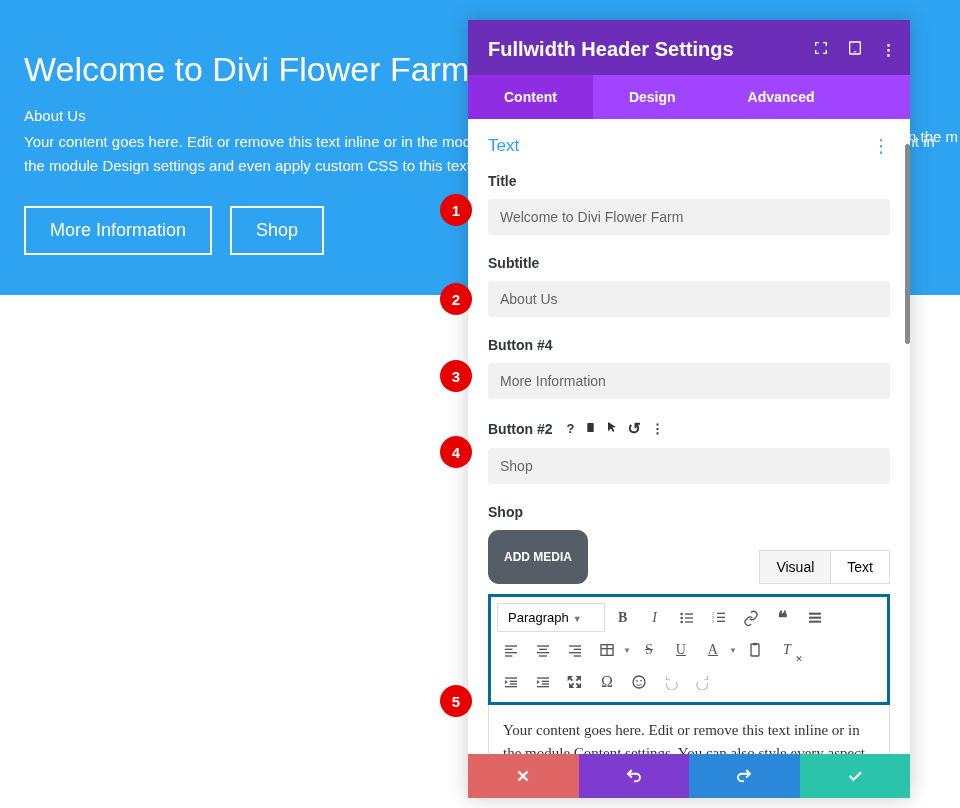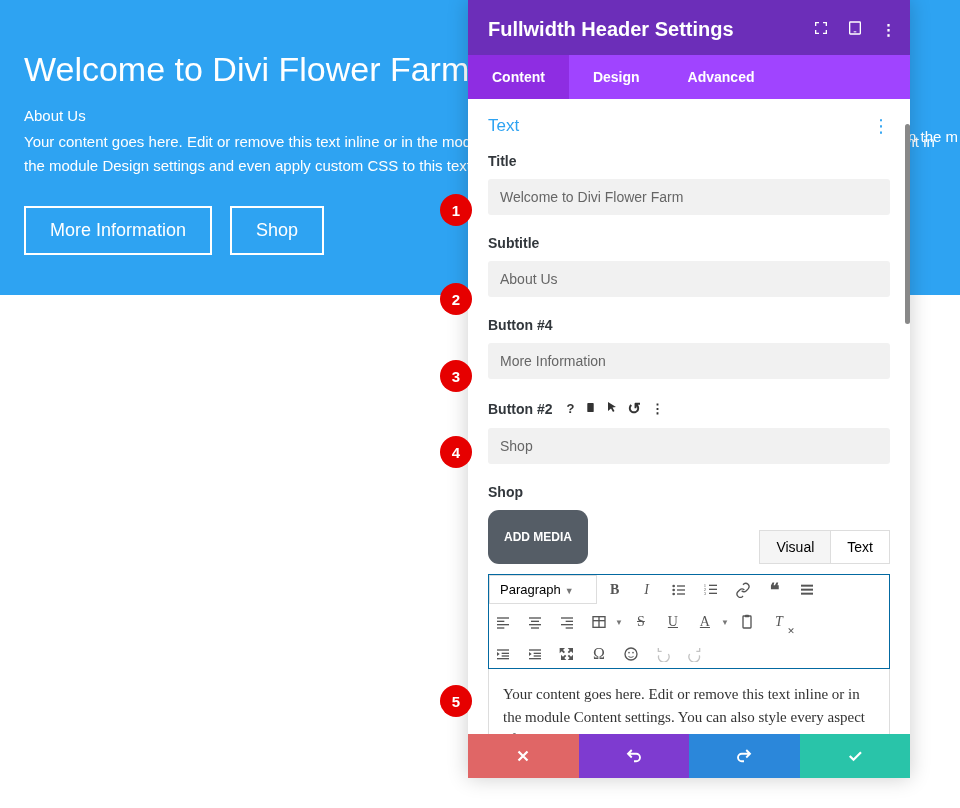--- a/index.html
+++ b/index.html
@@ -6,52 +6,52 @@
     body { font-family: -apple-system, BlinkMacSystemFont, "Segoe UI", Helvetica, Arial, sans-serif; background: #fff; width: 960px; height: 808px; position: relative; overflow: hidden; }
     
     .hero { background: #2ea3f2; color: #fff; padding: 50px 24px 40px 24px; position: relative; }
     .hero h1 { font-size: 34px; font-weight: 500; margin-bottom: 18px; }
     .hero .subtitle { font-size: 15px; margin-bottom: 6px; }
     .hero .body-text { font-size: 15px; line-height: 1.6; margin-bottom: 28px; }
     .hero-buttons { display: flex; gap: 18px; }
     .hero-btn { border: 2px solid #fff; background: transparent; color: #fff; padding: 12px 24px; font-size: 18px; cursor: pointer; }
     .bg-text-right { position: absolute; right: 2px; top: 128px; font-size: 15px; color: #fff; }
     
-    .panel { position: absolute; top: 0; left: 468px; width: 442px; height: 778px; background: #fff; box-shadow: 0 0 20px rgba(0,0,0,0.2); display: flex; flex-direction: column; }
+    .panel { position: absolute; top: 20px; left: 468px; width: 442px; height: 778px; background: #fff; box-shadow: 0 0 20px rgba(0,0,0,0.2); display: flex; flex-direction: column; }
     .panel-header { background: #6c2eb9; color: #fff; padding: 18px 20px 10px 20px; position: relative; }
     .panel-title { font-size: 20px; font-weight: 600; margin-bottom: 4px; }
     .panel-preset { font-size: 13px; opacity: 0.9; cursor: pointer; }
     .panel-preset::after { content: " ▾"; font-size: 10px; }
     .panel-header-icons { position: absolute; right: 14px; top: 20px; display: flex; gap: 18px; align-items: center; }
     .panel-header-icons span { cursor: pointer; font-size: 15px; }
     .header-icon-svg { width: 16px; height: 16px; fill: #fff; }
     
     .tabs { background: #a044ff; display: flex; }
-    .tab { color: #fff; padding: 14px 24px; font-size: 14px; font-weight: 600; cursor: pointer; }
+    .tab { color: #fff; padding: 14px 36px; font-size: 14px; font-weight: 600; cursor: pointer; }
     .tab.active { background: #8e2de2; }
     
     .panel-content { flex: 1; overflow-y: auto; padding: 16px 20px; position: relative; }
     
     .section-heading { color: #2ea3f2; font-size: 17px; font-weight: 400; margin-bottom: 16px; display: flex; justify-content: space-between; align-items: center; }
     .section-heading .dots { color: #2ea3f2; font-size: 18px; cursor: pointer; }
     
     .field-label { font-size: 14px; font-weight: 600; color: #32373c; margin-bottom: 10px; display: flex; align-items: center; gap: 8px; }
     .field-input { width: 100%; background: #f1f1f1; border: none; padding: 10px 12px; font-size: 14px; color: #666; margin-bottom: 20px; border-radius: 3px; }
     
     .label-icons { display: inline-flex; gap: 10px; margin-left: 6px; align-items: center; }
     .label-icons span { font-size: 13px; cursor: pointer; color: #333; font-weight: 700; }
     
     .add-media-row { display: flex; justify-content: space-between; align-items: flex-end; margin-bottom: 10px; }
     .add-media-btn { background: #555d66; color: #fff; border: none; padding: 20px 16px; font-size: 12px; font-weight: 700; cursor: pointer; border-radius: 11px; }
     .editor-tabs { display: flex; justify-content: center; }
     .editor-tab { border: 1px solid #ddd; padding: 8px 16px; font-size: 14px; cursor: pointer; background: #fff; }
     .editor-tab.active { background: #f5f5f5; }
     .editor-tab + .editor-tab { border-left: none; }
     
-    .toolbar { border: 1px solid #0369a1; }
+    .toolbar { border: 3px solid #0369a1; padding: 6px; }
     .toolbar-row { display: flex; align-items: center; gap: 4px; flex-wrap: wrap; margin-bottom: 4px; }
     .toolbar-row:last-child { margin-bottom: 0; }
     .format-select { border: 1px solid #ddd; padding: 6px 22px 6px 10px; font-size: 13px; background: #fff; cursor: pointer; position: relative; }
     .format-caret { font-size: 9px; color: #777; margin-left: 4px; }
     .tb-btn { width: 28px; height: 28px; display: inline-flex; align-items: center; justify-content: center; cursor: pointer; font-size: 14px; color: #555; font-family: Georgia, serif; }
     .tb-btn.disabled { opacity: 0.35; }
     .tb-btn svg { width: 16px; height: 16px; fill: #555; }
     .tb-caret { font-size: 8px; color: #777; margin-left: -2px; }
     
     .editor-body { border: 1px solid #ddd; border-top: none; padding: 14px; font-family: Georgia, serif; font-size: 15px; line-height: 1.5; color: #333; min-height: 100px; }

